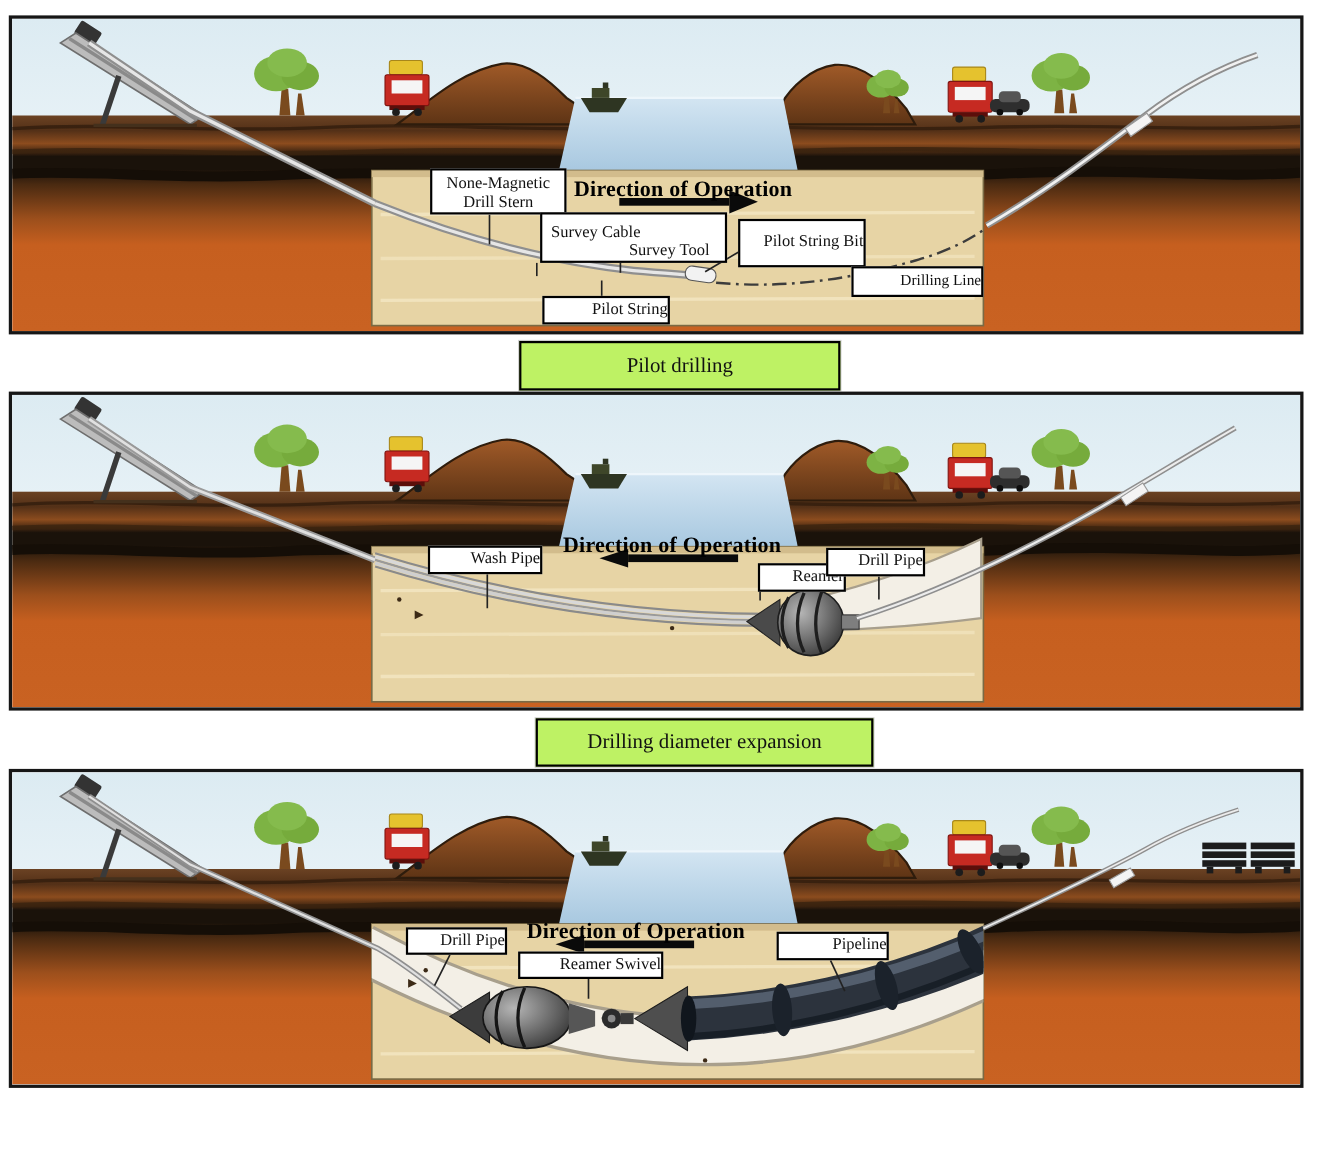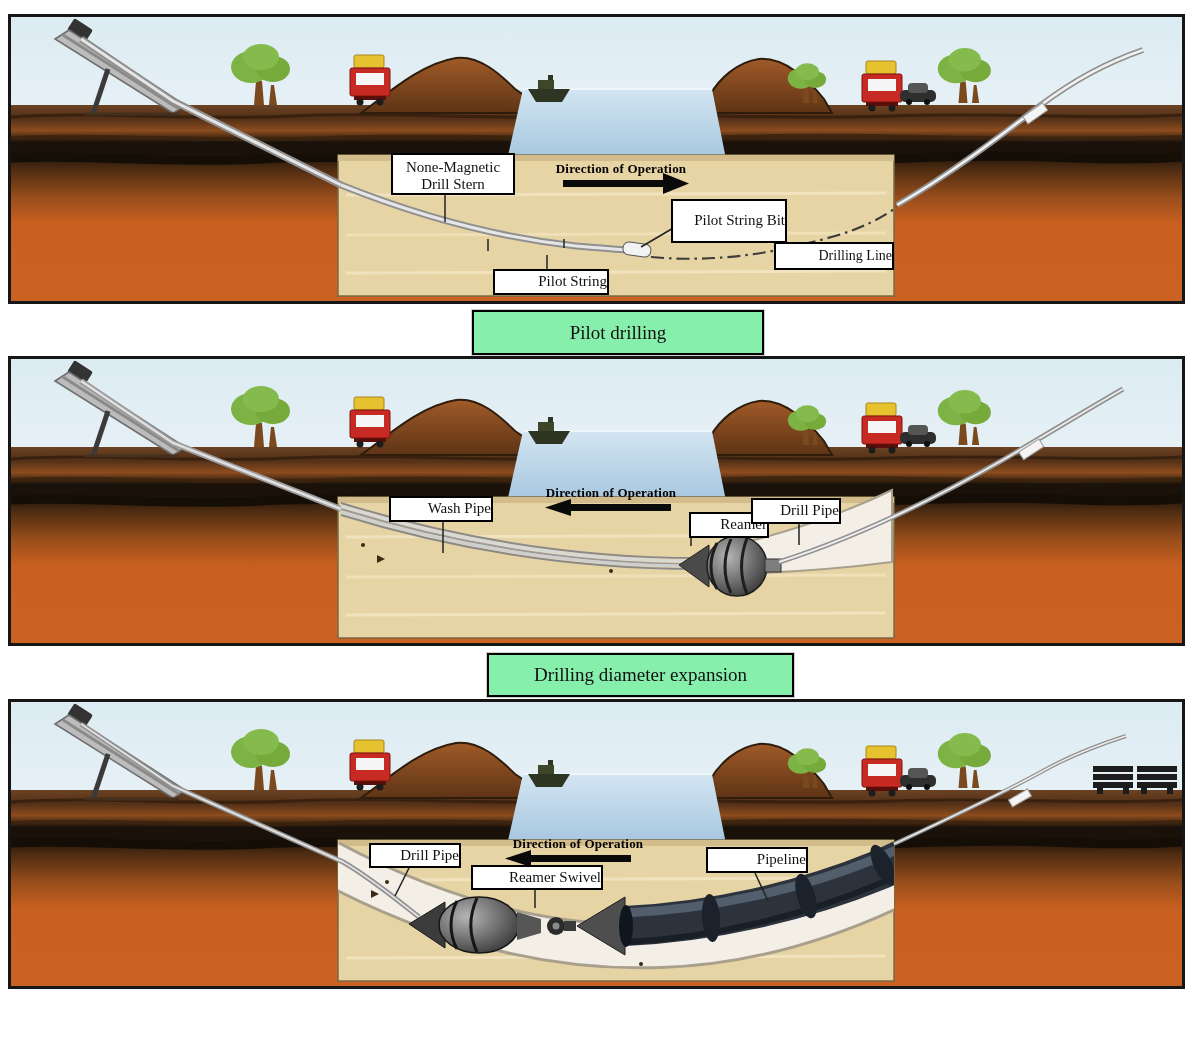--- a/index.html
+++ b/index.html
@@ -7,23 +7,23 @@
         font-family:"Liberation Serif","DejaVu Serif",serif;}
   .panel{position:absolute;left:8px;width:1177px;height:290px;border:3px solid #161616;
          background:#fff;box-sizing:border-box;overflow:hidden;}
   .panel svg{display:block;width:100%;height:100%;}
   .lbl{position:absolute;background:#fff;border:2px solid #000;box-sizing:border-box;
        display:flex;align-items:center;justify-content:flex-end;text-align:center;
        font-size:15px;line-height:1.15;color:#111;}
   .lbl.two{flex-direction:column;}
   .lbl .l2{align-self:flex-end;padding-right:14px;}
   .lbl .l1{align-self:flex-start;padding-left:8px;}
-  .dir{position:absolute;font-weight:700;font-size:13px;color:#000;text-align:center;
+  .dir{position:absolute;font-weight:700;font-size:20px;color:#000;text-align:center;
        letter-spacing:.2px;}
-  .cap{position:absolute;background:#86efac;border:2px solid #000;display:flex;align-items:center;
+  .cap{position:absolute;background:#bef264;border:2px solid #000;display:flex;align-items:center;
        justify-content:center;font-size:19px;color:#111;box-shadow:0 0 0 1px #cfcfcf;}
   .big{font-size:14px;}
 </style>
 </head>
 <body>
 
 <div class="page">
 
   <section class="panel" style="top:14px;">
     <svg viewBox="0 0 1171 284" preserveAspectRatio="none">
@@ -136,20 +136,24 @@
         <rect x="552" y="163" width="100" height="7"></rect>
         <polygon points="652,156 652,177 678,166.5"></polygon>
       </g>
     </svg>
 
     <div class="lbl two" style="left:380px;top:136px;width:124px;height:42px;">
       <span>None-Magnetic</span>
       <span>Drill Stern</span>
     </div>
     <div class="dir" style="left:505px;top:144px;width:210px;">Direction of Operation</div>
+    <div class="lbl two" style="left:480px;top:176px;width:170px;height:46px;">
+      <span class="l1">Survey Cable</span>
+      <span class="l2">Survey Tool</span>
+    </div>
     <div class="lbl" style="left:660px;top:182px;width:116px;height:44px;">Pilot String Bit</div>
     <div class="lbl big" style="left:763px;top:225px;width:120px;height:28px;">Drilling Line</div>
     <div class="lbl" style="left:482px;top:252px;width:116px;height:26px;">Pilot String</div>
   </section>
 
   <div class="cap" style="left:472px;top:310px;width:288px;height:41px;">Pilot drilling</div>
 
   <section class="panel" style="top:356px;">
     <svg viewBox="0 0 1171 284" preserveAspectRatio="none">
       <defs>

